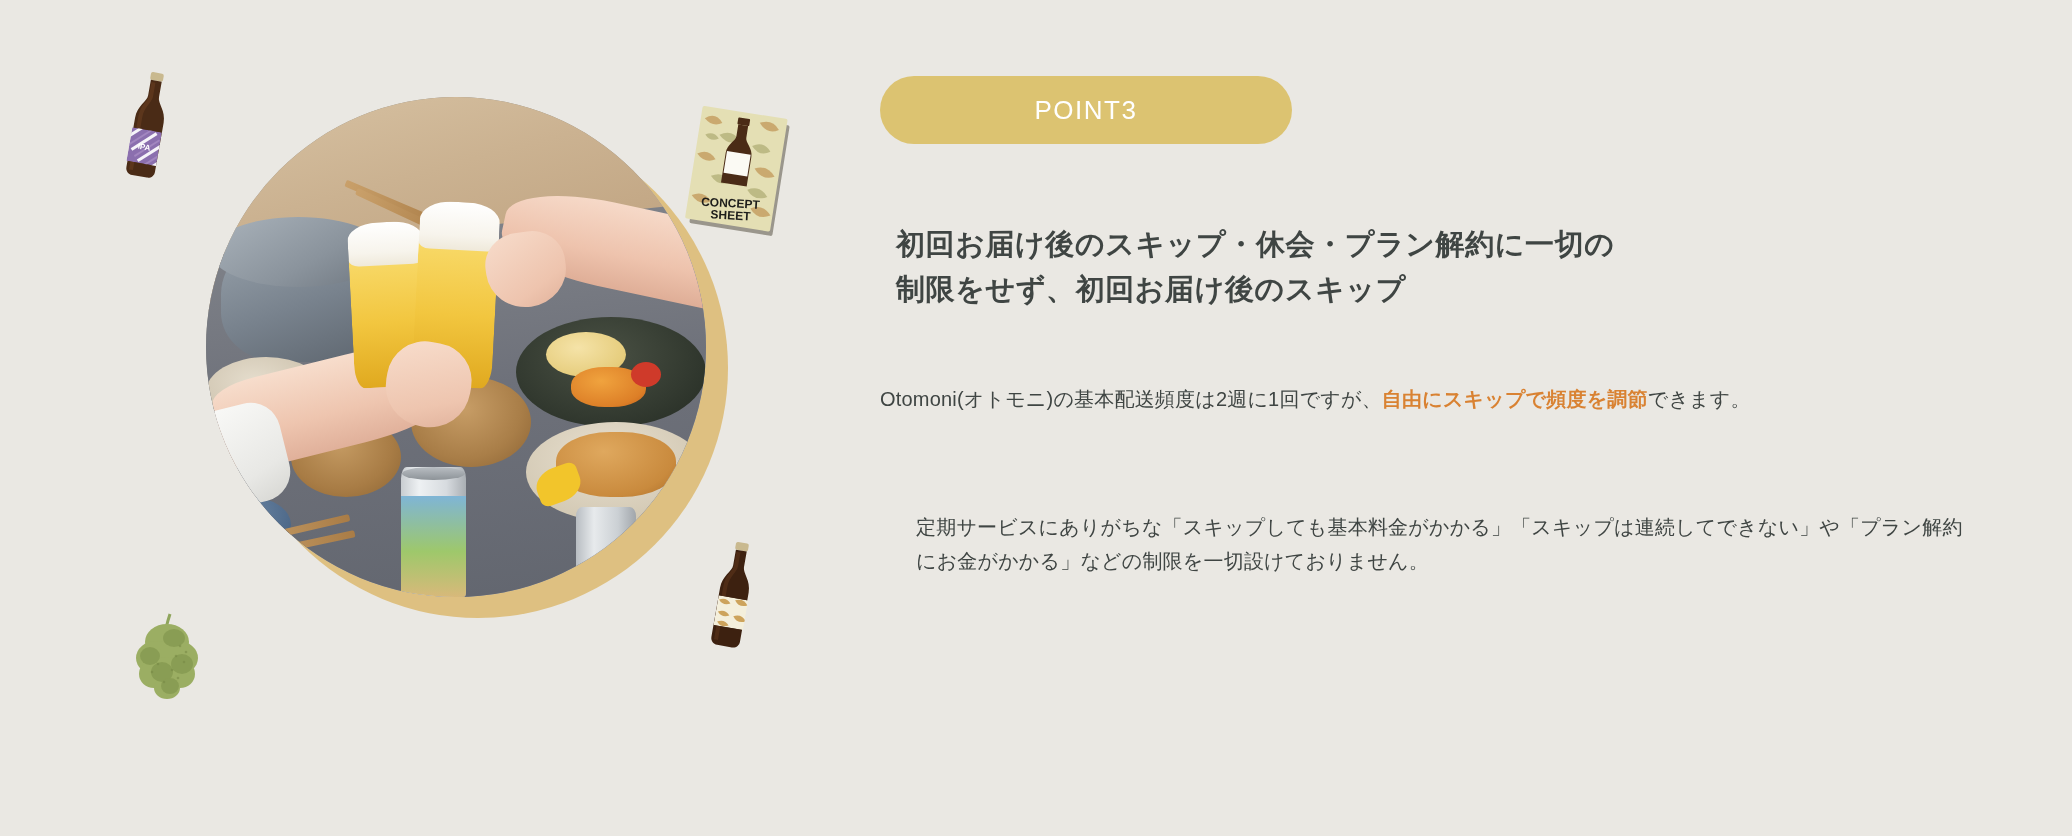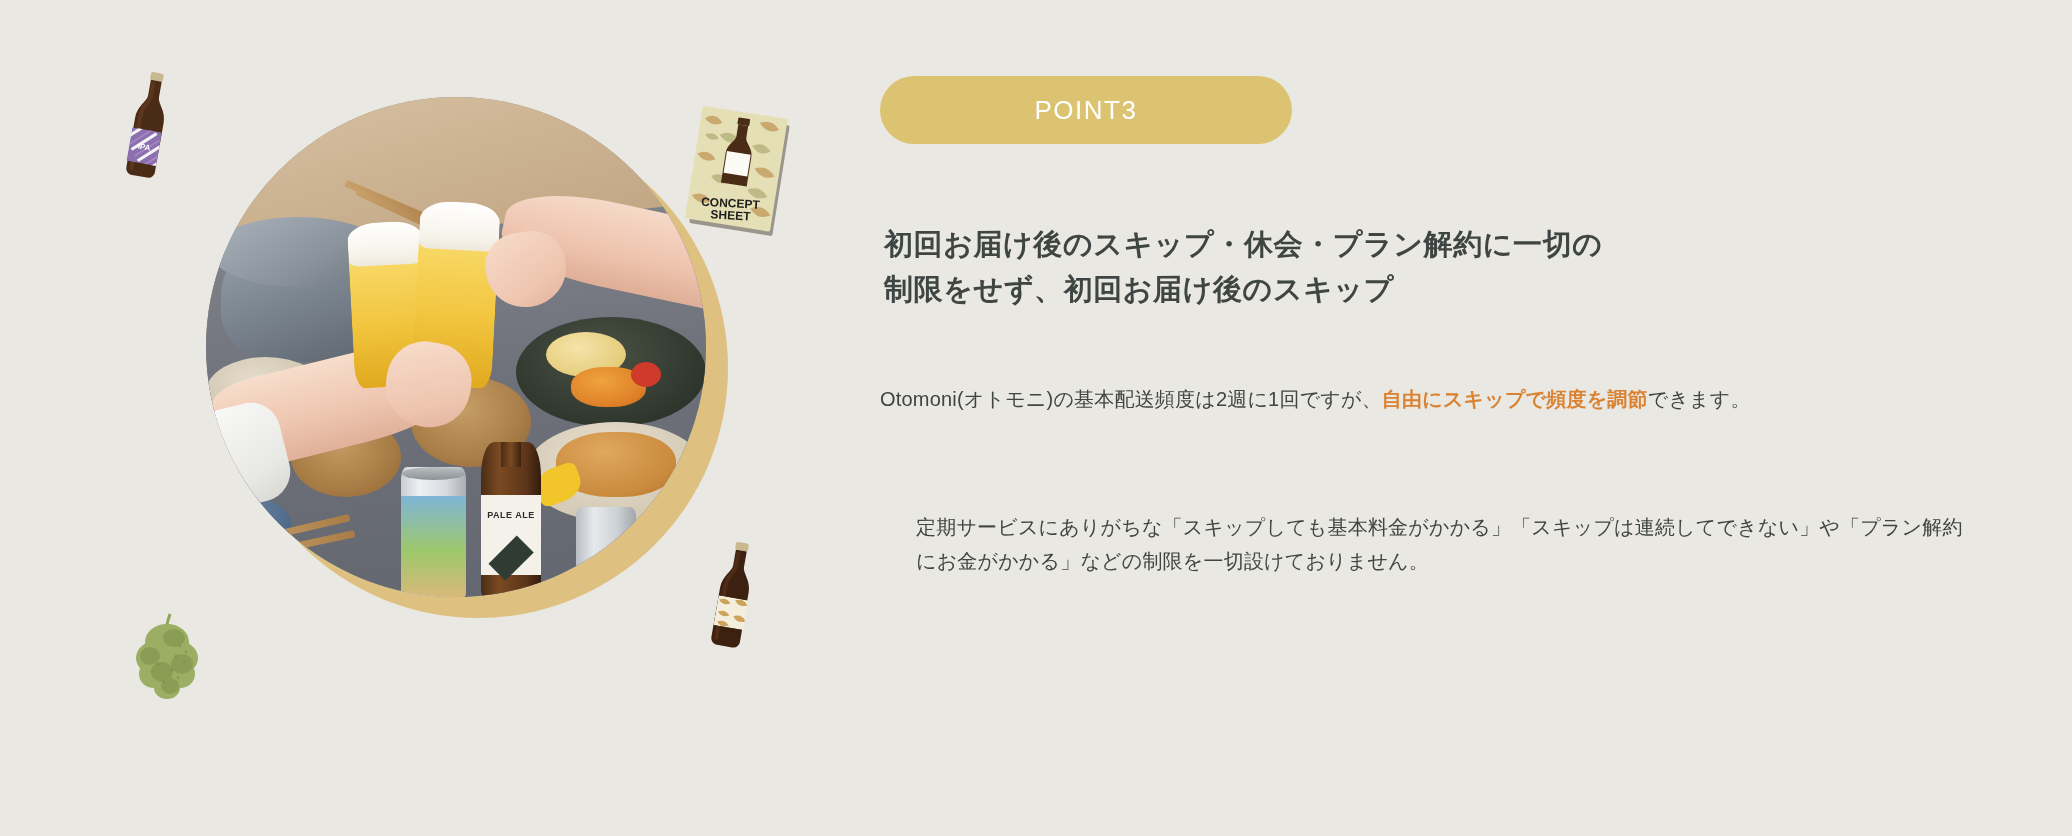--- a/index.html
+++ b/index.html
@@ -284,21 +284,21 @@
   }
   .badge-label {
     color: #ffffff;
     font-size: 26px;
     font-weight: normal;
     letter-spacing: 1.5px;
   }
 
   .heading {
     position: absolute;
-    left: 4px;
+    left: 16px;
     top: 222px;
     width: 1140px;
     font-size: 29px;
     font-weight: bold;
     line-height: 1.56;
     color: #3f4543;
     letter-spacing: 0.6px;
   }
 
   .body-block {
@@ -371,27 +371,20 @@
 
         <div class="ph-hand-r"></div>
         <div class="ph-hand-l"></div>
 
         <div class="ph-can">
           <div class="ph-can-art"></div>
           <div class="ph-can-top"></div>
         </div>
         <div class="ph-can2"></div>
 
-        <div class="ph-bottle-p">
-          <div class="ph-bottle-neck"></div>
-
-          <div class="ph-bottle-label"></div>
-          <div class="ph-bottle-diamond"></div>
-          <div class="ph-bottle-label-txt">PALE ALE</div>
-        </div>
       </div>
     </div>
 
     <div class="sticker st-bottle-purple">
       <svg viewBox="0 0 60 110" width="60" height="110">
         <rect x="24" y="2" width="13" height="8" rx="2" fill="#c9b98f"></rect>
         <path d="M25 10 h11 v16 c0 6 9 12 9 24 v50 c0 4 -3 7 -7 7 h-15 c-4 0 -7 -3 -7 -7 v-50 c0 -12 9 -18 9 -24 z" fill="#4a2b16"></path>
         <path d="M26 12 h4 v14 c0 6 -7 12 -7 22 v54 h-4 v-54 c0 -12 7 -16 7 -22 z" fill="#6b4022" opacity="0.55"></path>
         <clipPath id="lbl-clip">
             <rect x="15" y="60" width="30" height="34"></rect>

